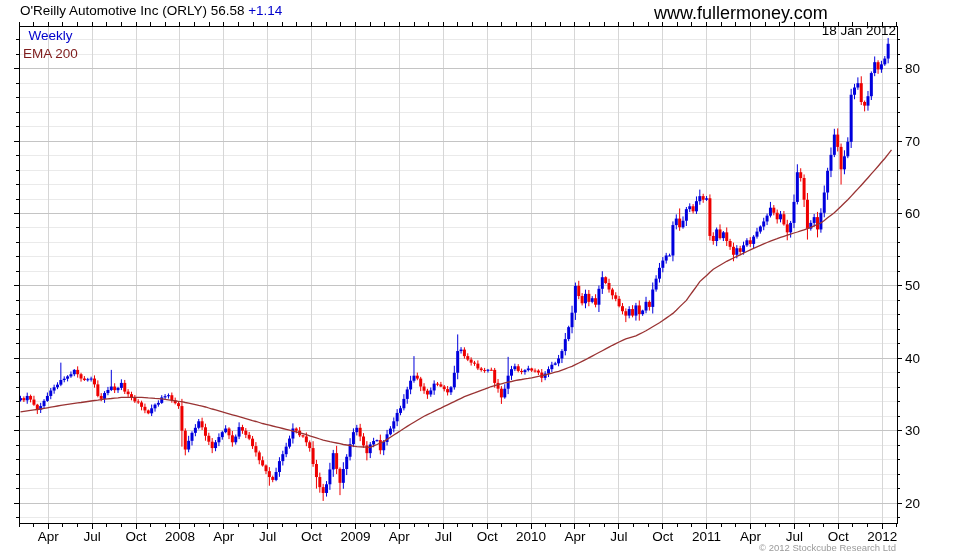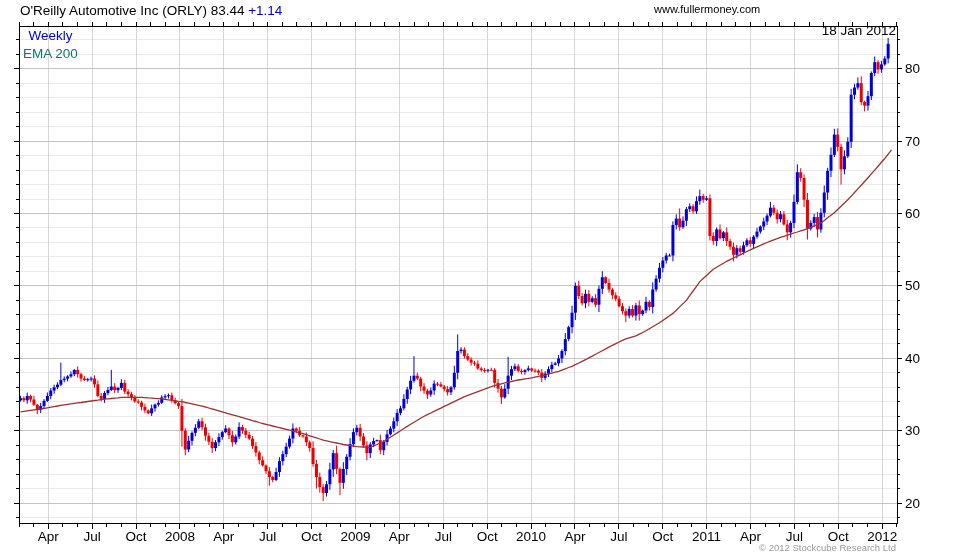--- a/index.html
+++ b/index.html
@@ -1,33 +1,33 @@
 <!DOCTYPE html>
 <html><head>
 <meta charset="utf-8">
 <style>
   html,body{margin:0;padding:0;background:#fff;}
   .screen{position:relative;width:980px;height:560px;background:#ffffff;
           font-family:"Liberation Sans",sans-serif;overflow:hidden;}
   .hdr-title{position:absolute;left:20px;top:3px;font-size:13.5px;color:#000;white-space:nowrap;}
   .hdr-title .chg{color:#0000cc;}
-  .hdr-site{position:absolute;left:654px;top:3px;font-size:11px;color:#000;}
+  .hdr-site{position:absolute;left:654px;top:3px;font-size:18px;color:#000;}
   .hdr-date{position:absolute;right:84px;top:3px;font-size:13.5px;color:#000;margin-top:20px;}
   .legend{position:absolute;left:23px;top:27px;font-size:13.5px;line-height:18px;}
   .legend .wk{color:#0000cc;text-align:center;}
-  .legend .ema{color:#0f766e;}
+  .legend .ema{color:#7f1d1d;}
   .copyright{position:absolute;right:84px;top:542px;font-size:9.5px;color:#9a9a9a;}
   svg text{font-family:"Liberation Sans",sans-serif;}
 </style>
 </head>
 <body>
 
 <div class="screen">
 
-  <div class="hdr-title"><span>O'Reilly Automotive Inc (ORLY)</span>&nbsp;<span>83.44</span>&nbsp;<span class="chg">+1.14</span></div>
+  <div class="hdr-title"><span>O'Reilly Automotive Inc (ORLY)</span>&nbsp;<span>56.58</span>&nbsp;<span class="chg">+1.14</span></div>
 
   <div class="hdr-site">www.fullermoney.com</div>
   <div class="hdr-date">18 Jan 2012</div>
 
   <div class="legend">
     <div class="wk">Weekly</div>
     <div class="ema">EMA 200</div>
   </div>
 
   <svg id="chart-svg" width="980" height="560" viewBox="0 0 980 560">

